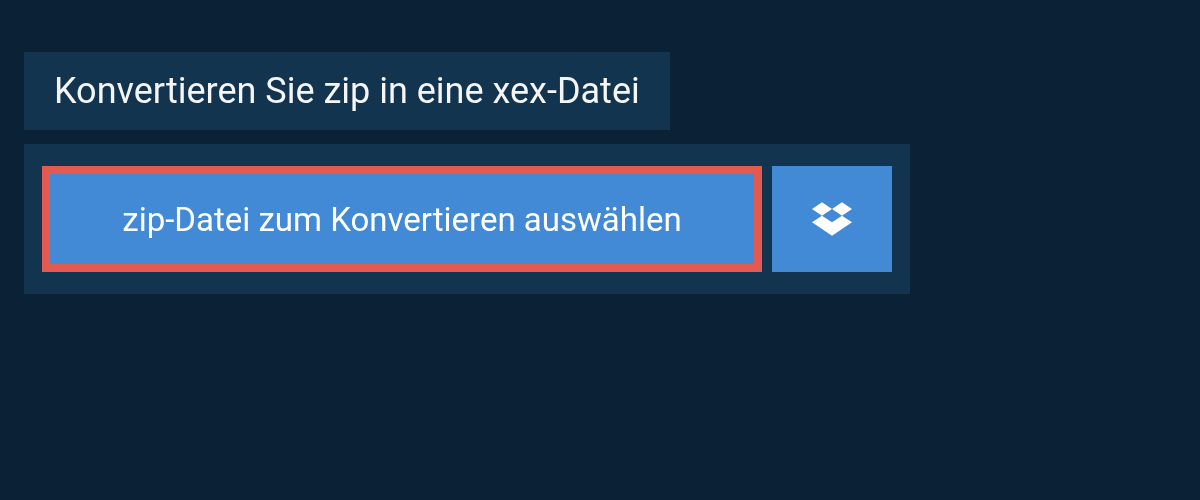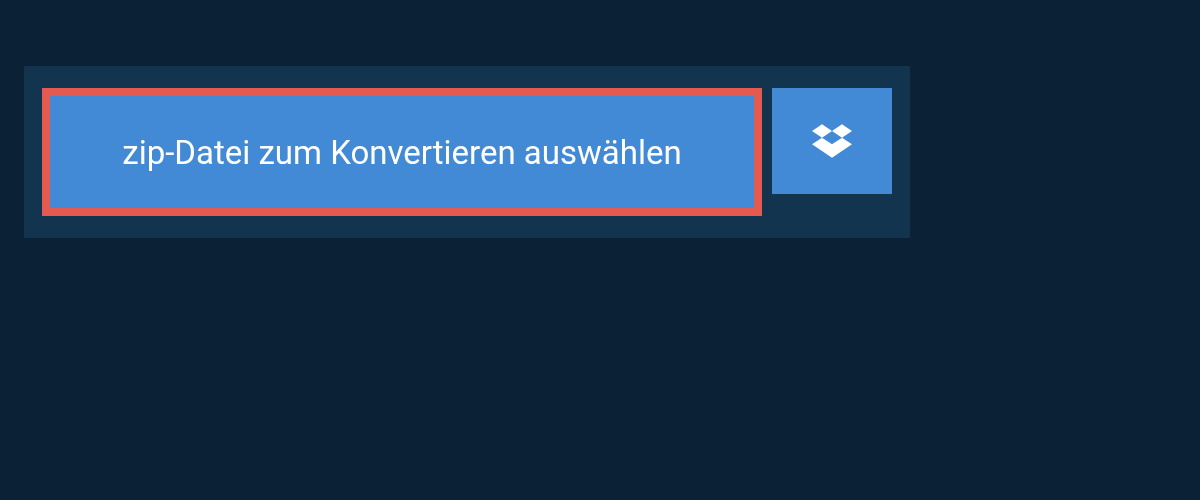--- a/index.html
+++ b/index.html
@@ -38,21 +38,21 @@
     .select-button {
       flex: 1;
       background-color: #4289d6;
       border: 8px solid #e55a50;
       color: #ffffff;
       font-size: 33px;
       font-weight: 400;
       display: flex;
       align-items: center;
       justify-content: center;
-      height: 128px;
+      height: 106px;
       cursor: pointer;
     }
     .dropbox-button {
       width: 120px;
       background-color: #4289d6;
       display: flex;
       align-items: center;
       justify-content: center;
       cursor: pointer;
       height: 106px;
@@ -60,20 +60,23 @@
     .dropbox-button svg {
       width: 40px;
       height: 40px;
       fill: #ffffff;
     }
   </style>
 </head>
 <body>
 
 <div class="container">
+  <div class="title-bar">
+    <span>Konvertieren Sie zip in eine xex-Datei</span>
+  </div>
 
   <div class="button-panel">
     <div class="select-button">
       <span>zip-Datei zum Konvertieren auswählen</span>
     </div>
     <div class="dropbox-button">
       <svg viewBox="0 0 24 24">
         <path d="M6 2L0 6l6 4-6 4 6 4 6-4 6 4 6-4-6-4 6-4-6-4-6 4-6-4zm6 4l6 4-6 4-6-4 6-4zm-6 12l6-4 6 4-6 4-6-4z"></path>
       </svg>
     </div>

